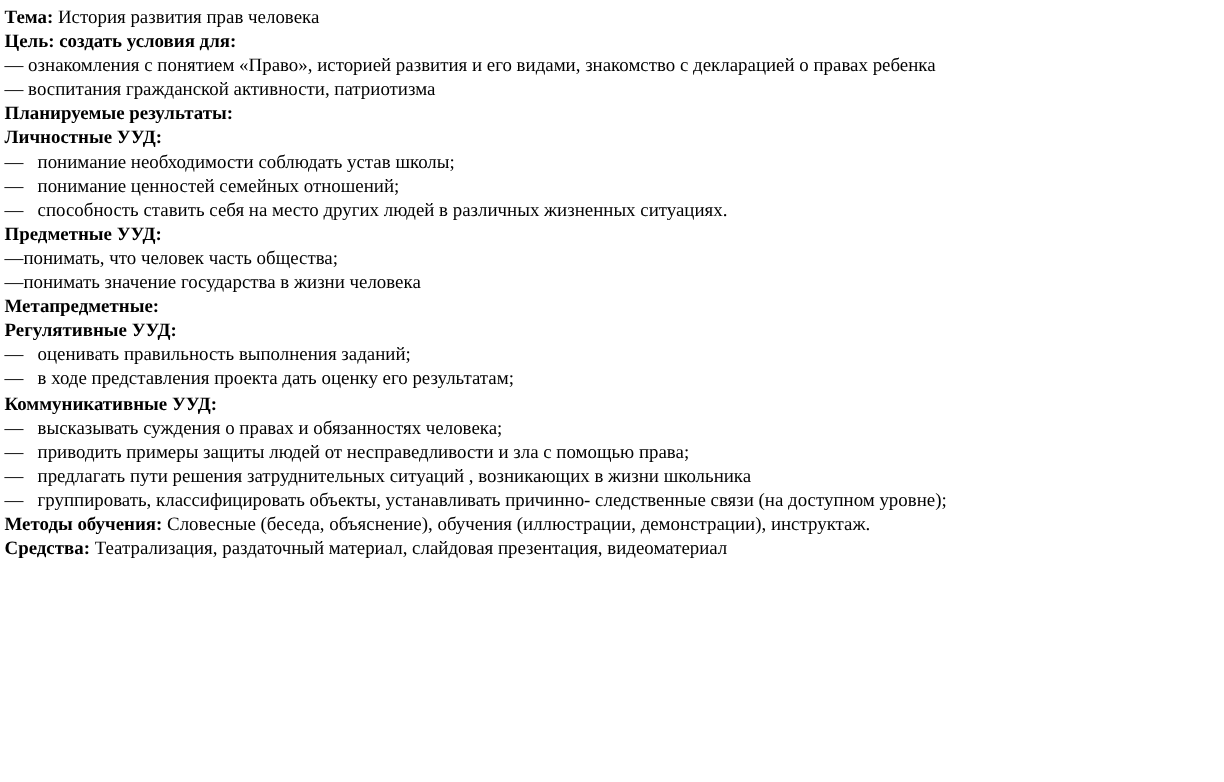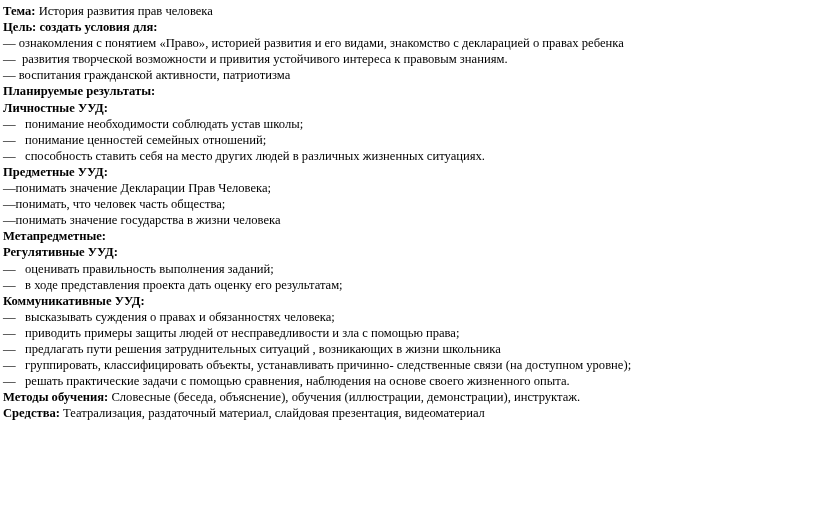--- a/index.html
+++ b/index.html
@@ -35,37 +35,34 @@
   .seg.bold { font-weight: bold; }
 </style>
 </head>
 <body style="background: rgb(255, 255, 255);">
 
 <div class="page">
   <div class="doc" id="doc" style="color: rgb(0, 0, 0);">
       <p class="line"><span class="seg bold">Тема:</span><span class="seg"> История развития прав человека</span></p>
       <p class="line"><span class="seg bold">Цель: создать условия для:</span></p>
       <p class="line"><span class="seg">— ознакомления с понятием «Право», историей развития и его видами, знакомство с декларацией о правах ребенка</span></p>
-      <p class="line"><span class="seg">—  развития творческой возможности и привития устойчивого интереса к правовым знаниям.</span></p>
       <p class="line"><span class="seg">— воспитания гражданской активности, патриотизма</span></p>
       <p class="line"><span class="seg bold">Планируемые результаты:</span></p>
       <p class="line"><span class="seg bold">Личностные УУД:</span></p>
       <p class="line"><span class="seg">—   понимание необходимости соблюдать устав школы;</span></p>
       <p class="line"><span class="seg">—   понимание ценностей семейных отношений;</span></p>
       <p class="line"><span class="seg">—   способность ставить себя на место других людей в различных жизненных ситуациях.</span></p>
       <p class="line"><span class="seg bold">Предметные УУД:</span></p>
-      <p class="line"><span class="seg">—понимать значение Декларации Прав Человека;</span></p>
       <p class="line"><span class="seg">—понимать, что человек часть общества;</span></p>
       <p class="line"><span class="seg">—понимать значение государства в жизни человека</span></p>
       <p class="line"><span class="seg bold">Метапредметные:</span></p>
       <p class="line"><span class="seg bold">Регулятивные УУД:</span></p>
       <p class="line"><span class="seg">—   оценивать правильность выполнения заданий;</span></p>
       <p class="line"><span class="seg">—   в ходе представления проекта дать оценку его результатам;</span></p>
       <p class="line"><span class="seg bold">Коммуникативные УУД:</span></p>
       <p class="line"><span class="seg">—   высказывать суждения о правах и обязанностях человека;</span></p>
       <p class="line"><span class="seg">—   приводить примеры защиты людей от несправедливости и зла с помощью права;</span></p>
       <p class="line"><span class="seg">—   предлагать пути решения затруднительных ситуаций , возникающих в жизни школьника</span></p>
       <p class="line"><span class="seg">—   группировать, классифицировать объекты, устанавливать причинно- следственные связи (на доступном уровне);</span></p>
-      <p class="line"><span class="seg">—   решать практические задачи с помощью сравнения, наблюдения на основе своего жизненного опыта.</span></p>
       <p class="line"><span class="seg bold">Методы обучения:</span><span class="seg"> Словесные (беседа, объяснение), обучения (иллюстрации, демонстрации), инструктаж.</span></p>
       <p class="line"><span class="seg bold">Средства:</span><span class="seg"> Театрализация, раздаточный материал, слайдовая презентация, видеоматериал</span></p>
     </div>
 </div>
 
 </body></html>

